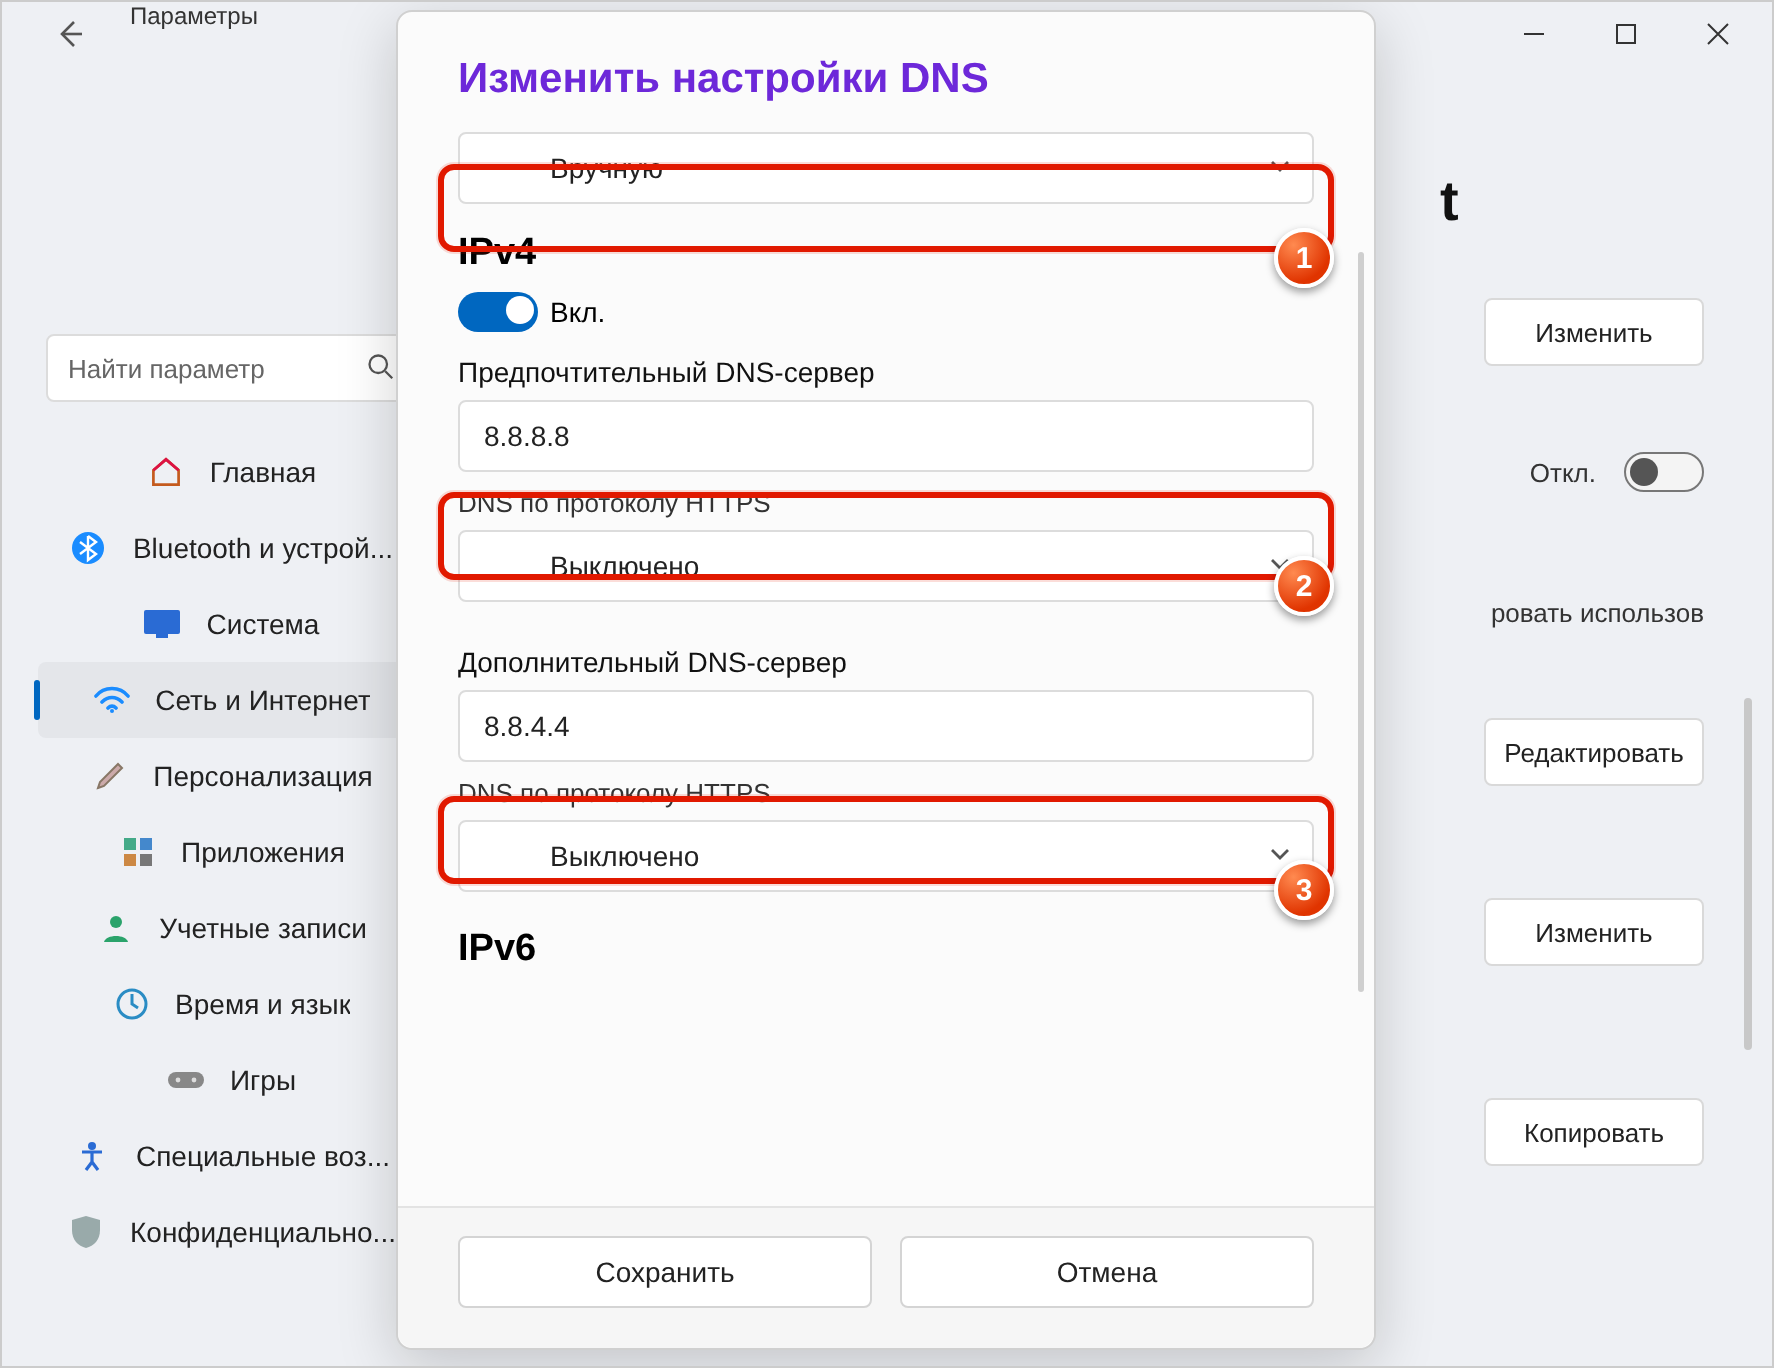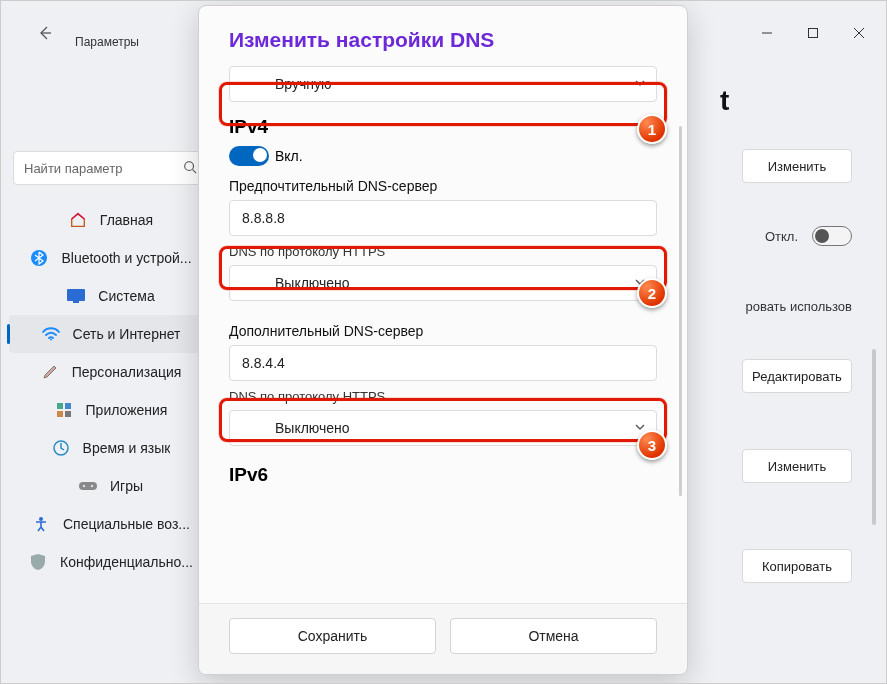--- a/index.html
+++ b/index.html
@@ -5,32 +5,32 @@
   * { box-sizing: border-box; font-family: "Segoe UI", Arial, sans-serif; }
   html, body { margin: 0; padding: 0; }
   body {
     width: 887px; height: 684px;
     background: #eef0f4;
     position: relative; overflow: hidden;
     border: 1px solid #ccc;
   }
   
   .titlebar {
-    height: 48px; display: flex; align-items: flex-end;
-    padding: 0 4px 0 28px;
+    height: 48px; display: flex; align-items: flex-start;
+    padding: 0 4px 0 18px;
   }
   .back-arrow { width: 32px; height: 32px; display:flex; align-items:center; justify-content:center; color:#555; cursor:pointer;}
   .app-title { font-size: 12px; color:#333; margin-left: 14px; }
   .win-controls { margin-left:auto; display:flex; }
   .win-btn { width:46px; height:32px; display:flex; align-items:center; justify-content:center; color:#333;}
   .win-btn svg { width:12px; height:12px; }
   
   .sidebar {
-    position:absolute; left:0; top:36px; bottom:0; width:215px;
-    padding: 4px 0 0 2px;
+    position:absolute; left:0; top:52px; bottom:0; width:215px;
+    padding: 4px 0 0 12px;
   }
   .searchbox {
     margin: 110px 10px 16px 10px;
     height: 34px; background:#fff; border:1px solid #dcdcdc; border-radius:4px;
     display:flex; align-items:center; padding:0 8px 0 10px; font-size:13px; color:#666;
   }
   .searchbox .sicon { margin-left:auto; color:#555;}
   .nav { display:flex; flex-direction:column; gap:0px; padding:0 6px;}
   .nav-item {
     height:38px; display:flex; align-items:center; gap:12px;
@@ -214,20 +214,29 @@
             <rect x="9" y="1" width="6" height="6" fill="#48c"></rect>
             <rect x="1" y="9" width="6" height="6" fill="#c84"></rect>
             <rect x="9" y="9" width="6" height="6" fill="#777"></rect>
           </svg>
         </span>
       <span class="nlabel">Приложения</span>
     </div>
     <div class="nav-item">
       <span class="nicon">
           <svg width="16" height="16" viewBox="0 0 16 16">
+            <circle cx="8" cy="5" r="3" fill="#2aa36b"></circle>
+            <path d="M2 15c1-4 11-4 12 0z" fill="#2aa36b"></path>
+          </svg>
+        </span>
+      <span class="nlabel">Учетные записи</span>
+    </div>
+    <div class="nav-item">
+      <span class="nicon">
+          <svg width="16" height="16" viewBox="0 0 16 16">
             <circle cx="8" cy="8" r="7" fill="none" stroke="#2a8cc4" stroke-width="1.5"></circle>
             <path d="M8 3v5l3 2" stroke="#2a8cc4" stroke-width="1.5" fill="none"></path>
           </svg>
         </span>
       <span class="nlabel">Время и язык</span>
     </div>
     <div class="nav-item">
       <span class="nicon">
           <svg width="18" height="12" viewBox="0 0 18 12">
             <rect x="0" y="2" width="18" height="8" rx="4" fill="#888"></rect>

